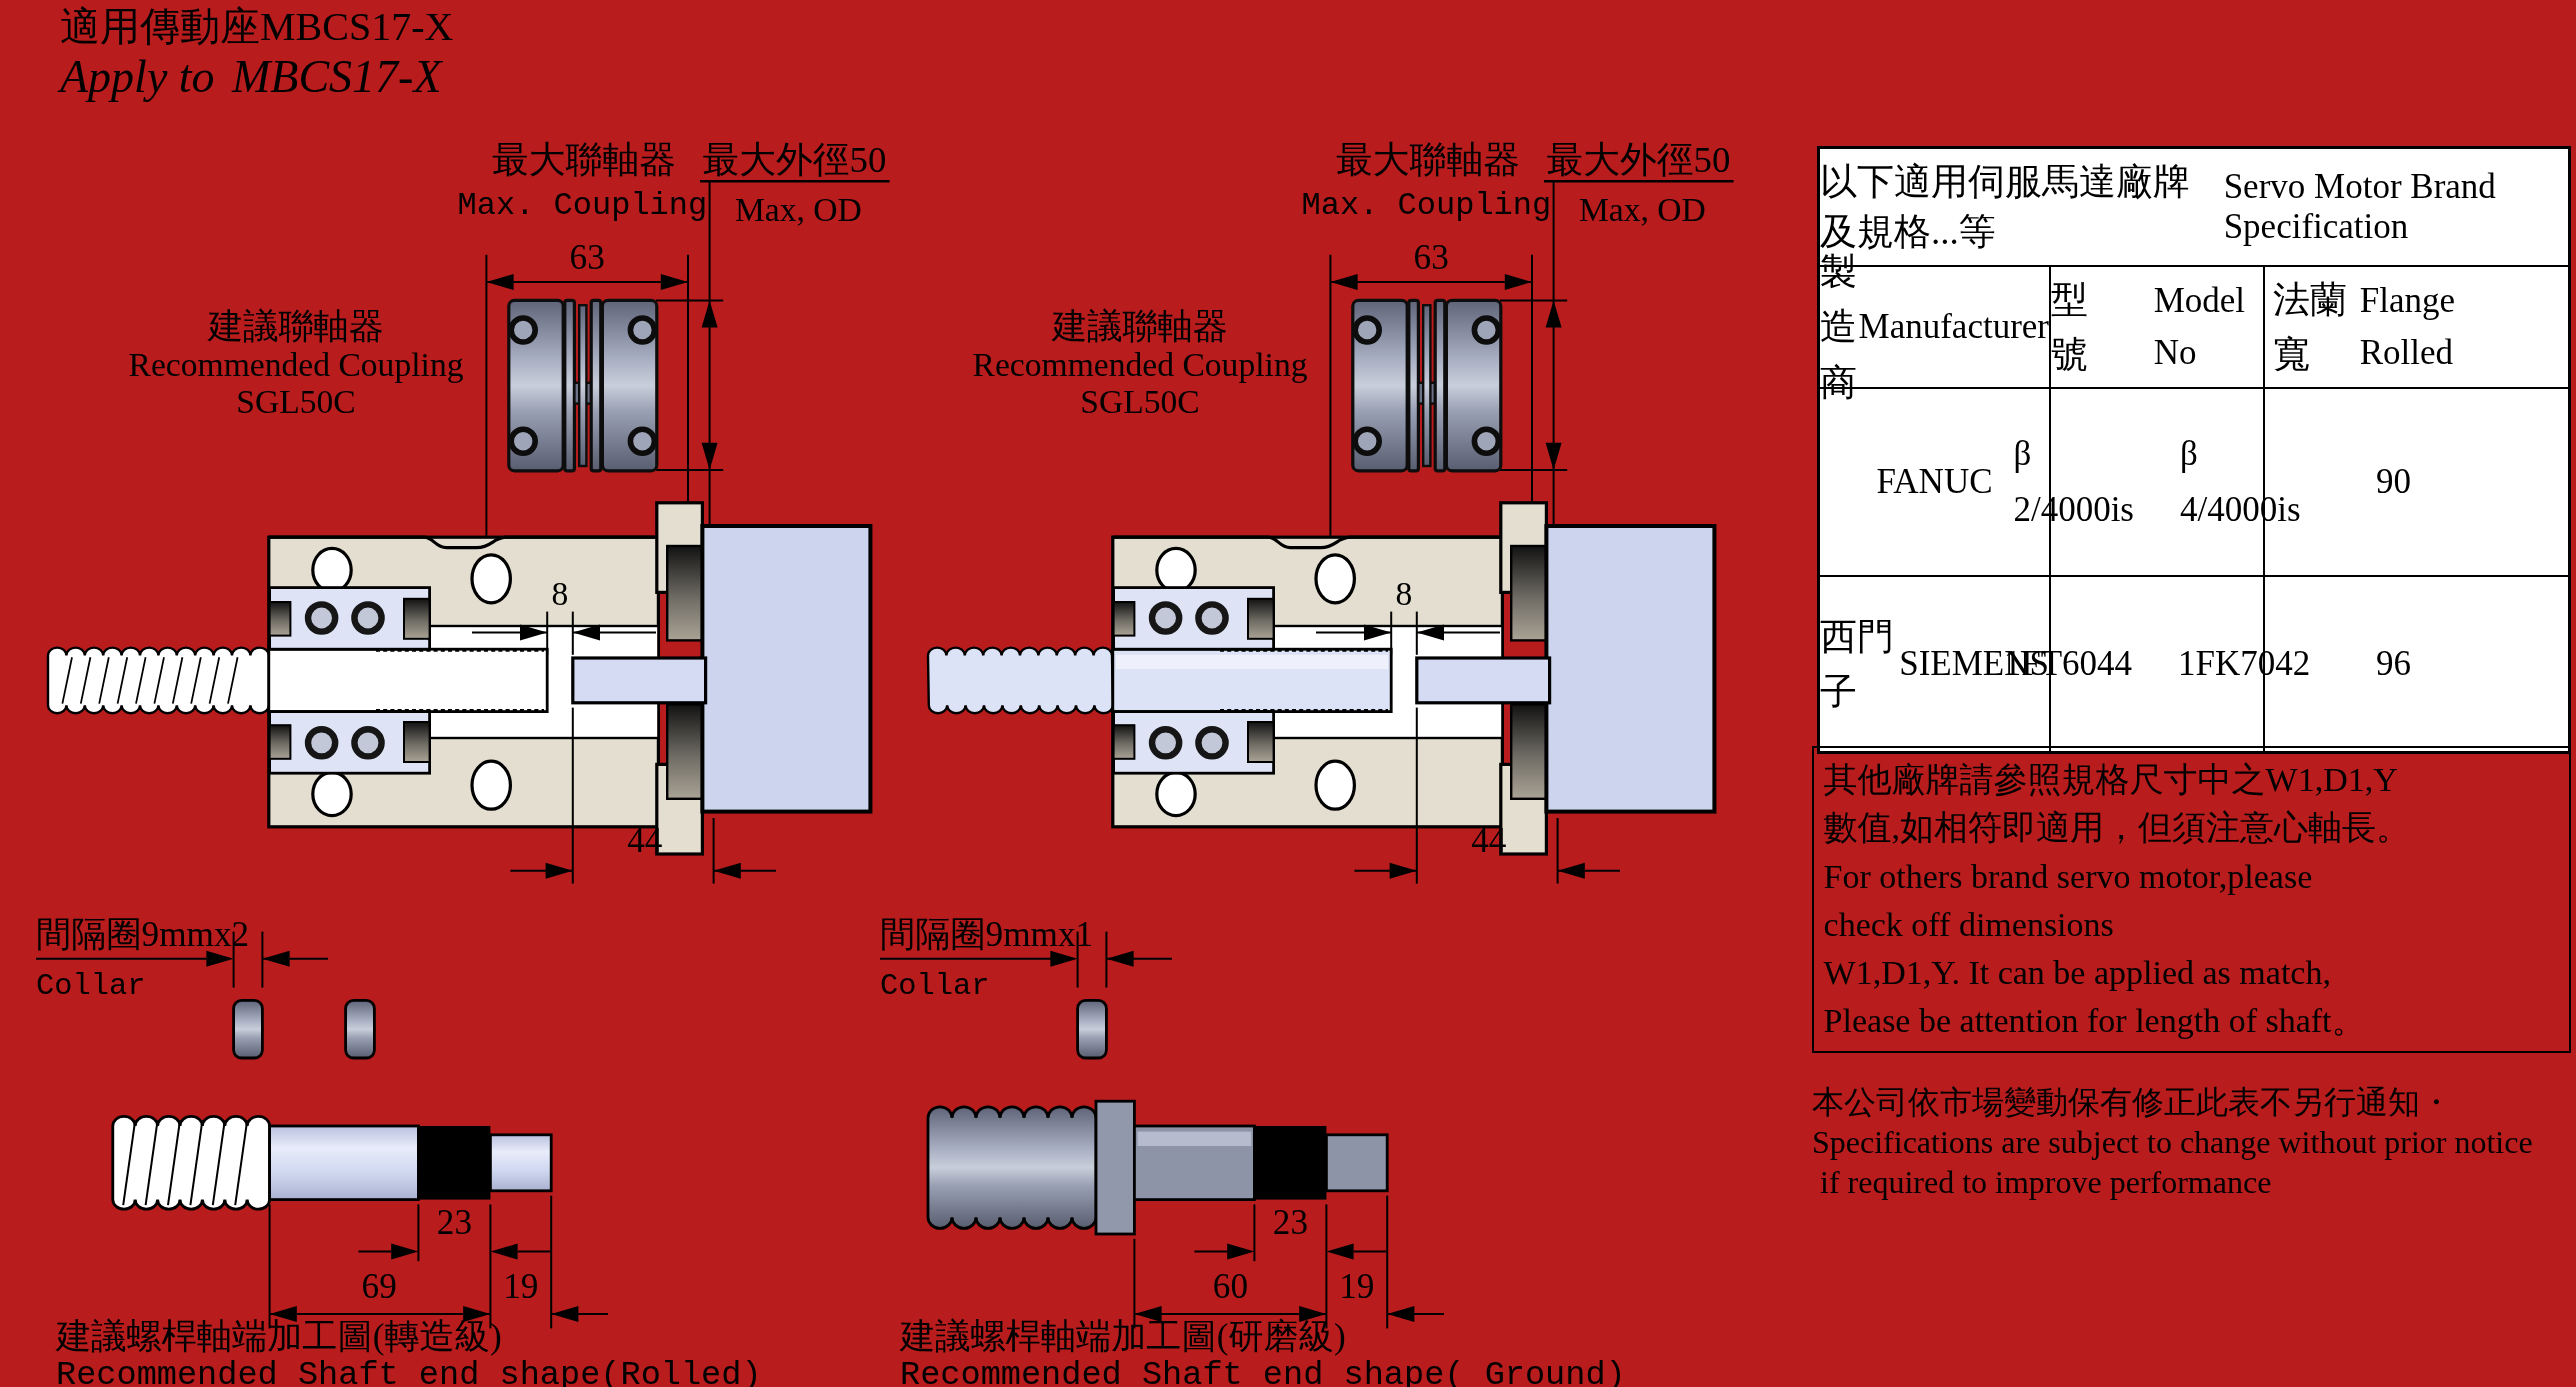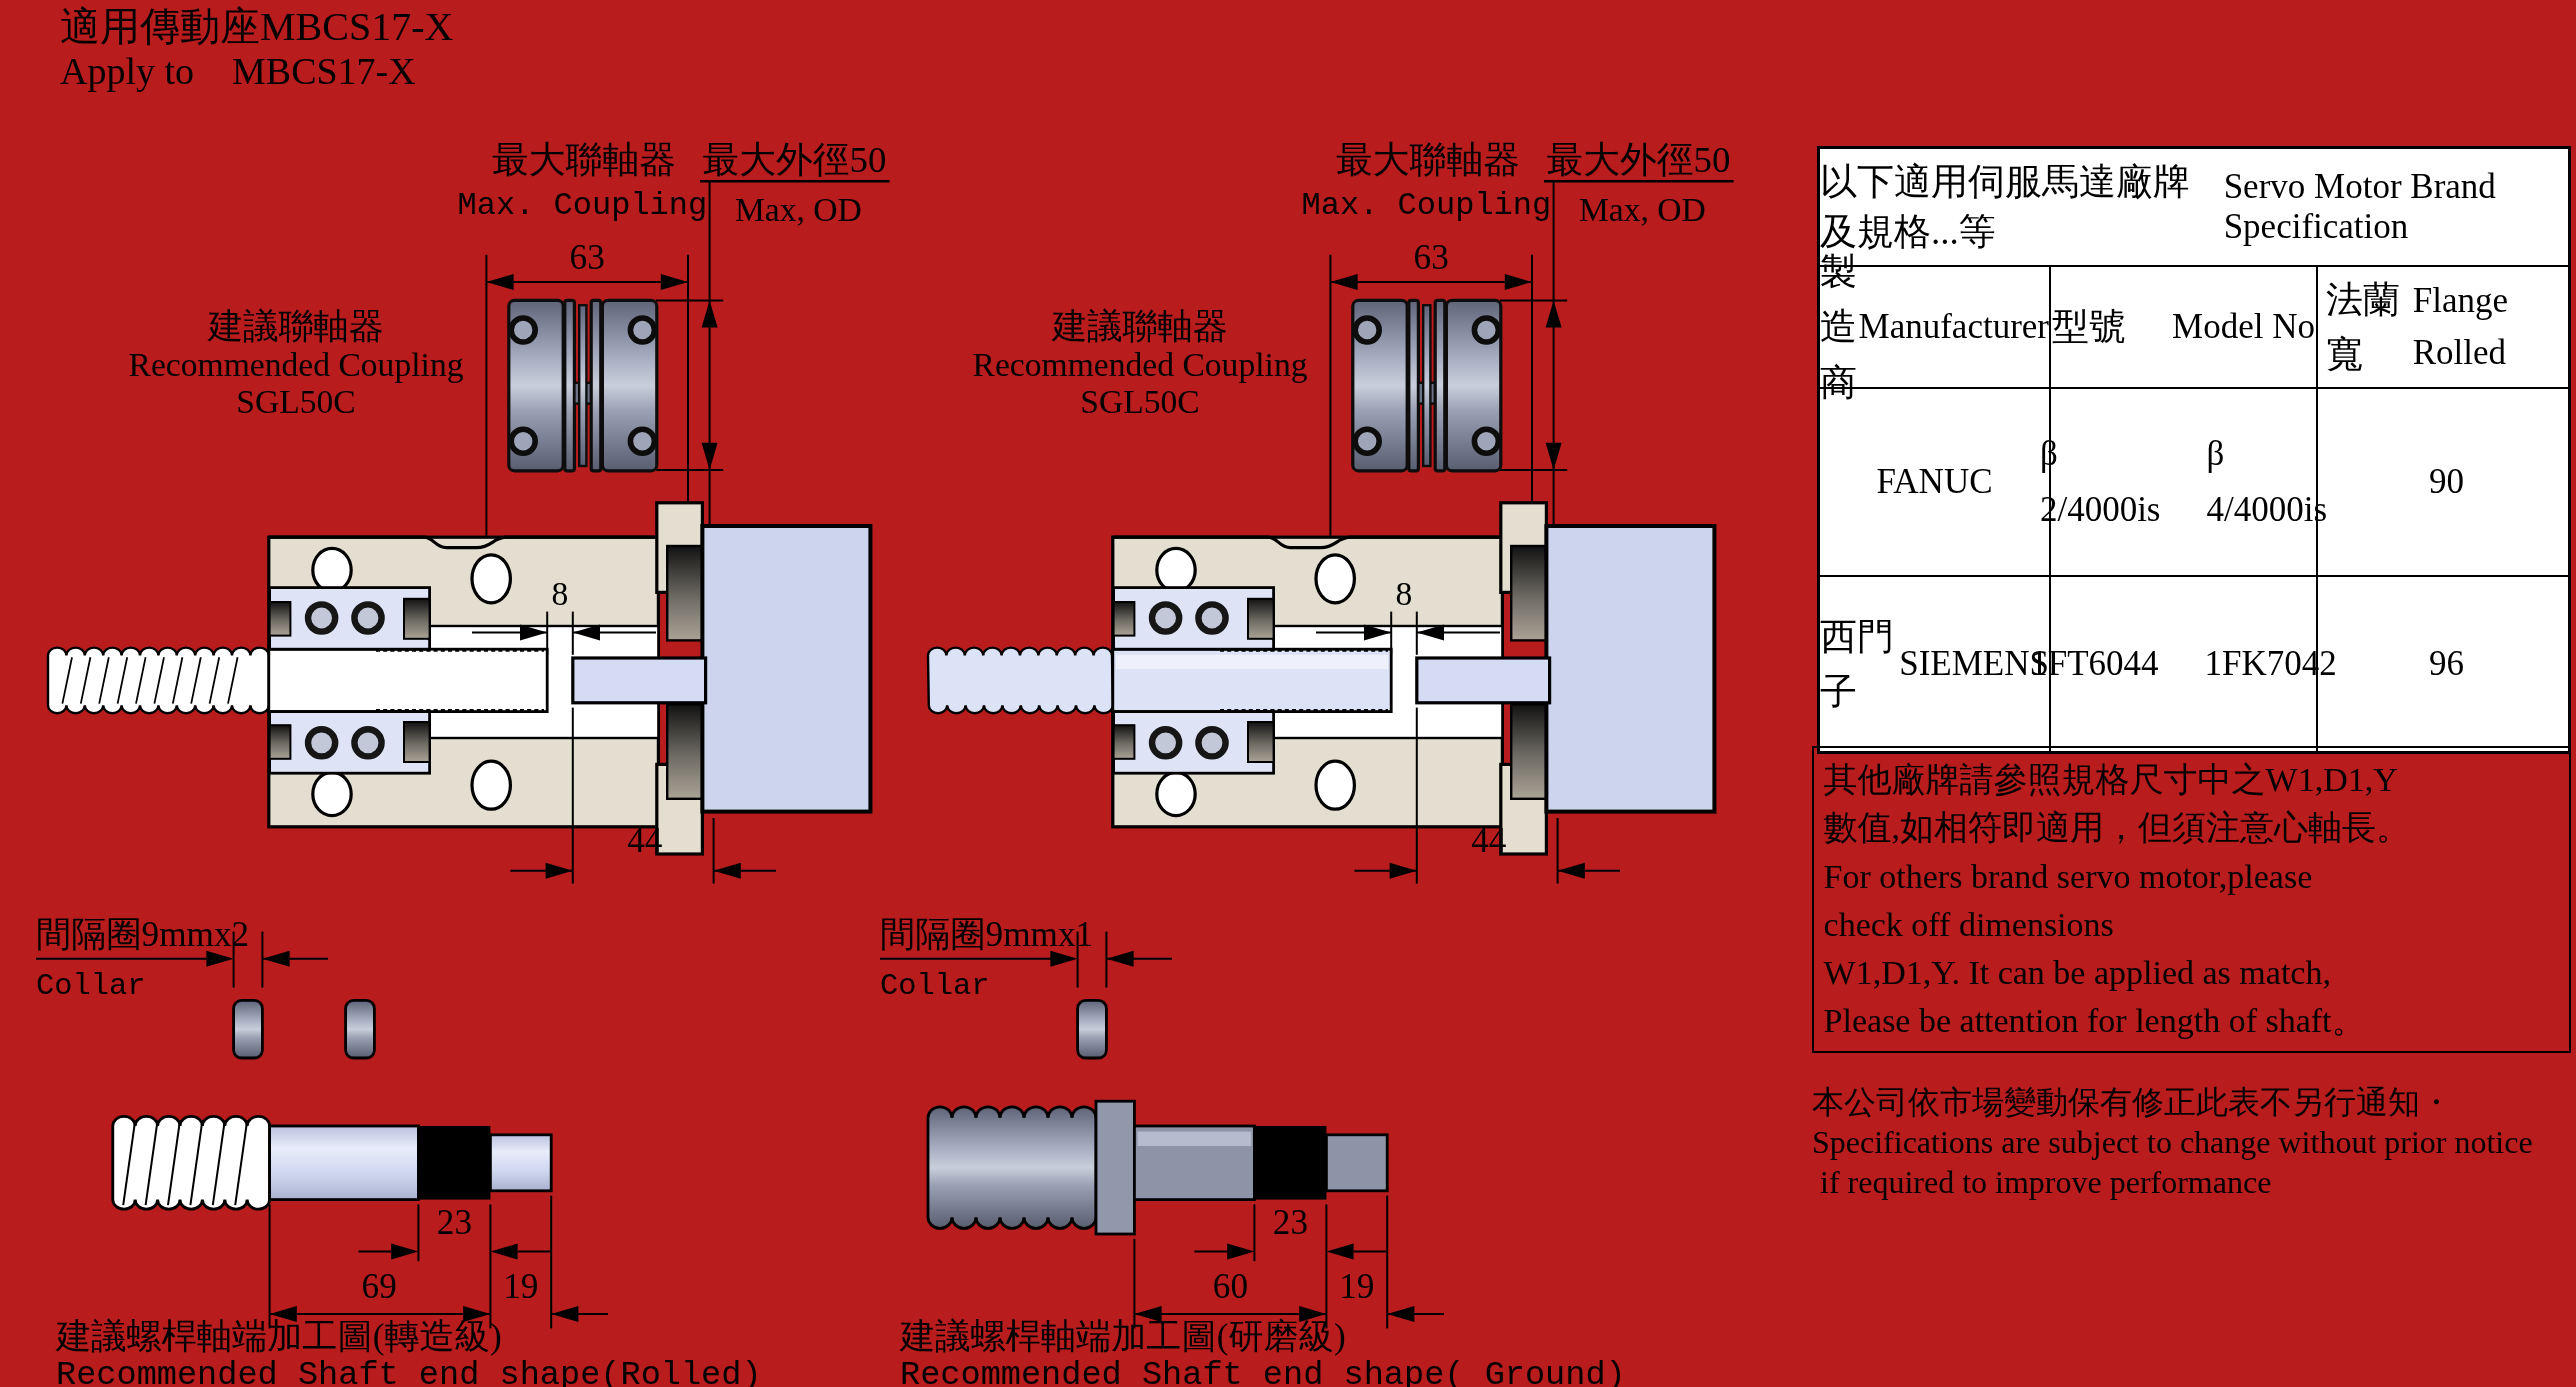--- a/index.html
+++ b/index.html
@@ -1,32 +1,32 @@
 <!DOCTYPE html>
 <html style="font-size:12.8px"><head>
 <meta charset="utf-8">
 <style>
   html,body{margin:0;padding:0;background:#fff;}
   #canvas{position:relative;width:2576px;height:1388px;background:#b91c1c;overflow:hidden;
           font-family:"Liberation Serif","DejaVu Serif",serif;color:#000;}
   .abs{position:absolute;}
   
   .title-zh{font-size:40px;line-height:1.1;}
-  .title-en{font-size:38px;line-height:1.2;display:flex;}
+  .title-en{font-size:46px;line-height:1.2;display:flex;font-style:italic;}
   .title-en .t1{width:172px;display:inline-block;}
   
   .spec-table{position:absolute;left:1817px;top:146px;width:754px;border:3.2px solid #000;box-sizing:border-box;background:#fff;}
   .tbl-title{height:116px;border-bottom:2.4px solid #000;display:flex;flex-direction:row;justify-content:center;align-items:center;font-family:Liberation Serif, serif;}
   .tbl-title .zh{font-size:37px;}
   .tbl-title .en{font-size:35px;}
   .tbl-row{display:flex;border-bottom:2.4px solid #000;}
   .tbl-row:last-child{border-bottom:none;}
   .tbl-cell{display:flex;justify-content:center;align-items:center;box-sizing:border-box;border-right:2.4px solid #000;}
   .tbl-cell:last-child{border-right:none;padding-left:8px;}
-  .c1{width:231px;} .c2{width:267px;gap:46px;} .c3{width:249px;}
+  .c1{width:231px;} .c2{width:214px;gap:46px;} .c3{width:249px;}
   .hdr{height:120px;} .r1{height:186px;} .r2{height:174px;}
   .tbl-cell .zh{font-size:37px;line-height:1.5;}
   .tbl-cell .en{font-size:35px;line-height:1.5;}
   .model-line{font-size:35px;line-height:1.6;}
   
   .note-box{position:absolute;left:1812px;top:746px;width:759px;height:307px;border:2.4px solid #000;box-sizing:border-box;
             padding:8px 9.6px;font-size:34px;line-height:1.42;}
   .note-box div{white-space:nowrap;}
   
   .footer{position:absolute;left:1812px;top:1082px;width:768px;}

